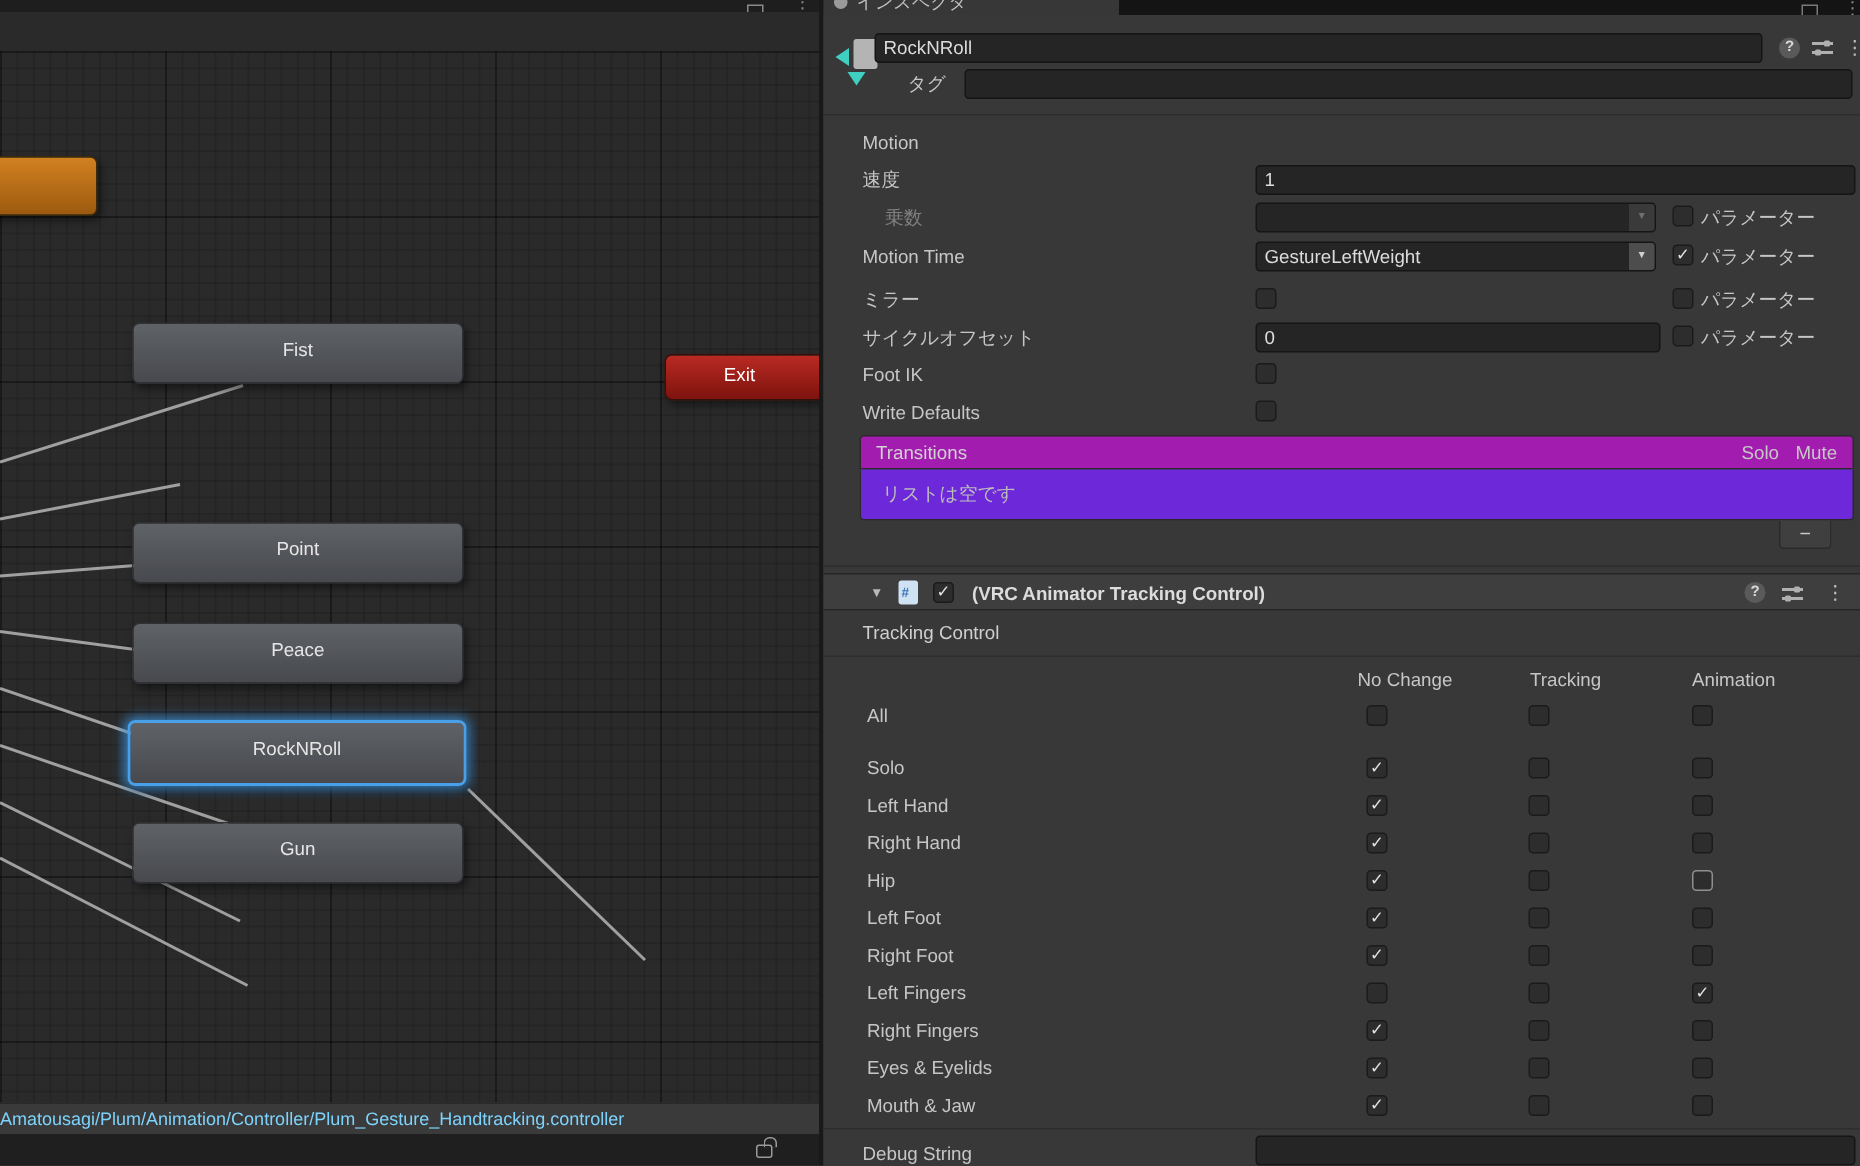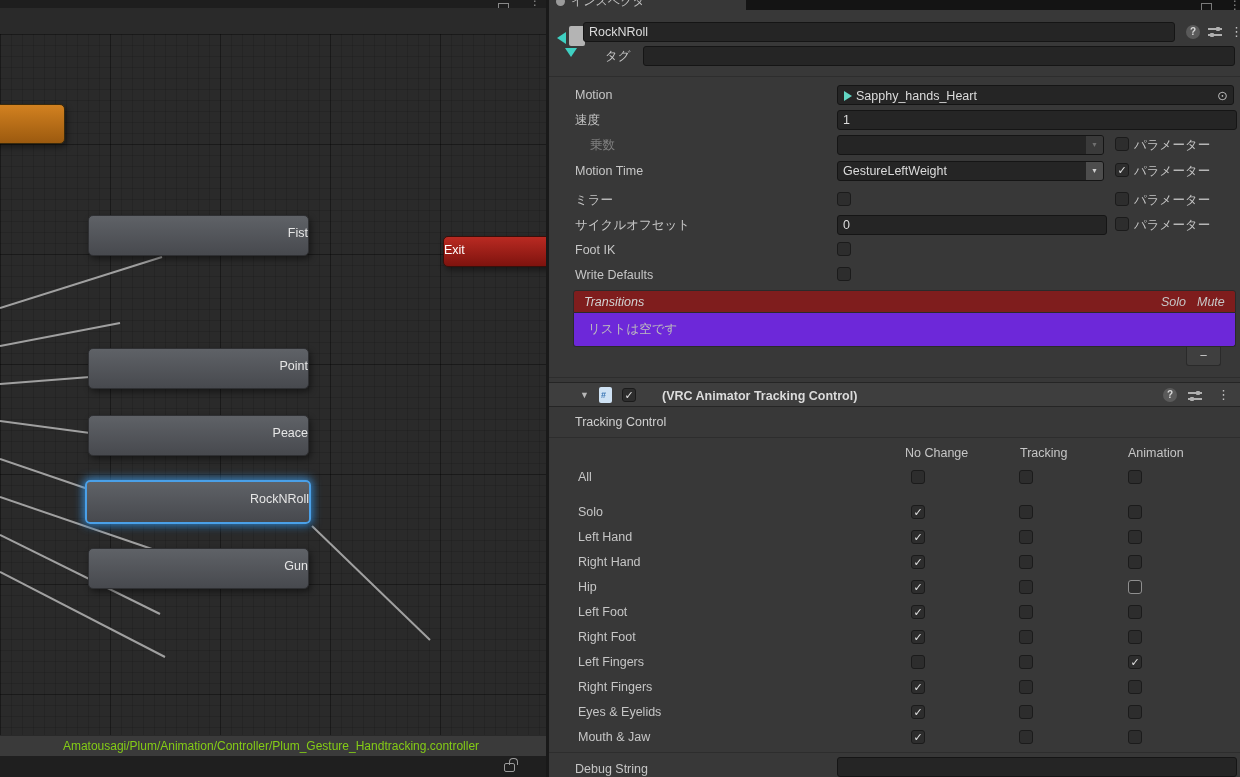--- a/index.html
+++ b/index.html
@@ -16,27 +16,27 @@
     background-color:#2a2a2a;
     background-image:
       linear-gradient(rgba(0,0,0,0.30) 1px, transparent 1px),
       linear-gradient(90deg, rgba(0,0,0,0.30) 1px, transparent 1px),
       linear-gradient(rgba(0,0,0,0.12) 1px, transparent 1px),
       linear-gradient(90deg, rgba(0,0,0,0.12) 1px, transparent 1px);
     background-size:110px 110px,110px 110px,11px 11px,11px 11px; overflow:hidden; }
   .node { position:absolute; width:221px; height:41px; border-radius:5px;
     background:linear-gradient(180deg,#5f6267,#47494e); border:1px solid #2f3033;
     box-shadow:2px 3px 6px rgba(0,0,0,0.45); color:#e6e6e6; font-size:12.5px;
-    display:flex; align-items:center; justify-content:flex-end; padding-bottom:6px; }
+    display:flex; align-items:center; justify-content:center; padding-bottom:6px; }
   .node.selected { border:2px solid #4aa0e8; box-shadow:0 0 8px 2px rgba(62,154,232,0.8), 2px 3px 6px rgba(0,0,0,0.45); }
   .node.default-state { background:linear-gradient(180deg,#d28120,#9c5a0f); border:1px solid #3a2a0c; color:#fff; }
   .node.exit { background:linear-gradient(180deg,#b92a22,#7e130e); border:1px solid #38100b; color:#fff;
-    justify-content:flex-start; padding-right:30px; padding-bottom:4px; }
+    justify-content:center; padding-right:30px; padding-bottom:4px; }
   #anim-breadcrumb { position:absolute; left:0; top:735px; width:546px; height:21px; background:#3a3a3a;
-    border-top:1px solid #292929; color:#84cc16; font-size:12px; line-height:20px; text-align:center; padding-right:4px; }
+    border-top:1px solid #292929; color:#7dd3fc; font-size:12px; line-height:20px; text-align:left; padding-right:4px; }
   #anim-bottomstrip { position:absolute; left:0; top:756px; width:546px; height:21px; background:#1f1f1f; }
   .lock-ic { position:absolute; left:504px; top:763px; width:11px; height:9px; border:1.5px solid #9a9a9a; border-radius:2px; }
   .lock-ic::before { content:""; position:absolute; left:4px; top:-6px; width:7px; height:6px;
     border:1.5px solid #9a9a9a; border-bottom:none; border-radius:4px 4px 0 0; }
   .kebab { color:#9a9a9a; font-size:13px; line-height:13px; }
   .partial-ic { position:absolute; color:#8a8a8a; font-size:12px; }
   .win-sq { position:absolute; width:11px; height:10px; border:1.5px solid #8a8a8a; }
 
   
   #divider { position:absolute; left:546px; top:0; width:3px; height:777px; background:#191919; }
@@ -66,22 +66,22 @@
     border-left:8px solid #62d6c3; border-top:5px solid transparent; border-bottom:5px solid transparent; }
   .picker { position:absolute; right:5px; top:1px; color:#b5b5b5; font-size:13px; line-height:18px; }
   .help-ic { position:absolute; width:14px; height:14px; border-radius:50%; background:#5a5a5a;
     color:#d8d8d8; font-size:10px; font-weight:bold; text-align:center; line-height:14px; }
   .preset-ic { position:absolute; width:14px; height:12px; }
   .preset-ic i { position:absolute; left:0; width:14px; height:2px; background:#b0b0b0; }
   .preset-ic i:nth-child(1){ top:2px; } .preset-ic i:nth-child(2){ top:8px; }
   .preset-ic b { position:absolute; width:4px; height:4px; background:#b0b0b0; border-radius:1px; }
   .preset-ic b:nth-child(3){ left:8px; top:1px; } .preset-ic b:nth-child(4){ left:2px; top:7px; }
   
-  #trans-header { position:absolute; left:24px; top:290px; width:663px; height:23px; background:#7f1d1d;
-    border:1px solid #2a2a2a; border-radius:3px 3px 0 0;font-style:italic; }
+  #trans-header { position:absolute; left:24px; top:290px; width:663px; height:23px; background:#a21caf;
+    border:1px solid #2a2a2a; border-radius:3px 3px 0 0; }
   #trans-body { position:absolute; left:24px; top:313px; width:663px; height:34px; background:#6d28d9;
     border:1px solid #2a2a2a; border-top:none; border-radius:0 0 3px 3px; }
   #trans-footer { position:absolute; left:637px; top:347px; width:35px; height:19px; background:#3f3f3f;
     border:1px solid #2a2a2a; border-top:none; border-radius:0 0 3px 3px; color:#cccccc; text-align:center; line-height:17px; font-size:13px; }
   
   #comp-header { position:absolute; left:0; top:382px; width:691px; height:25px; background:#3e3e3e;
     border-top:1px solid #252525; border-bottom:1px solid #252525; }
   .foldout { color:#b8b8b8; font-size:9px; }
   .script-ic { position:absolute; width:13px; height:16px; background:#cfe2f4; border-radius:2px; }
   .script-ic span { position:absolute; left:2px; top:3px; font-size:9px; font-weight:bold; color:#3b76b5; line-height:10px; }
@@ -169,25 +169,20 @@
       <i></i>
       <b></b>
       <b></b>
     </div>
   <div class="kebab" style="position:absolute; left:681px; top:25px; color:#c0c0c0;">⋮</div>
   <div class="lbl" style="left:56px; top:48px;">タグ</div>
   <input class="tf" style="left: 94px; top: 46px; width: 592px;" value="">
   <div class="hr" style="top:76px;"></div>
 
   <div class="lbl" style="left:26px; top:87px;">Motion</div>
-  <div class="tf" style="left:288px; top:85px; width:397px;">
-    <span class="obj-field-icon"></span>
-    <span style="position:absolute; left:18px; top:1px;">Sapphy_hands_Heart</span>
-    <span class="picker">⊙</span>
-  </div>
 
   <div class="lbl" style="left:26px; top:112px;">速度</div>
   <input class="tf" style="left: 288px; top: 110px; width: 400px;" value="1">
 
   <div class="lbl dim" style="left:41px; top:137px;">乗数</div>
   <div class="dd disabled" style="left:288px; top:135px; width:267px;">
     <span></span>
     <span class="arr">▼</span>
   </div>
   <span class="cb" style="left:566px; top:137px;"></span>
@@ -228,21 +223,21 @@
   <div id="trans-footer">−</div>
 
   <div class="hr" style="top:377px;"></div>
 
   <div id="comp-header">
     <span class="foldout" style="position:absolute; left:31px; top:7px;">▼</span>
     <span class="script-ic" style="left:50px; top:4px;">
         <span>#</span>
       </span>
     <span class="cb checked" style="left:73px; top:5px;">✓</span>
-    <span class="lbl comp-title" style="left:99px; top:5px;margin-left:14px;">(VRC Animator Tracking Control)</span>
+    <span class="lbl comp-title" style="left:99px; top:5px;">(VRC Animator Tracking Control)</span>
     <span class="help-ic" style="left:614px; top:5px;">?</span>
     <span class="preset-ic" style="left:639px; top:7px;">
         <i></i>
         <i></i>
         <b></b>
         <b></b>
       </span>
     <span class="kebab" style="position:absolute; left:668px; top:5px; color:#c0c0c0;">⋮</span>
   </div>
 

